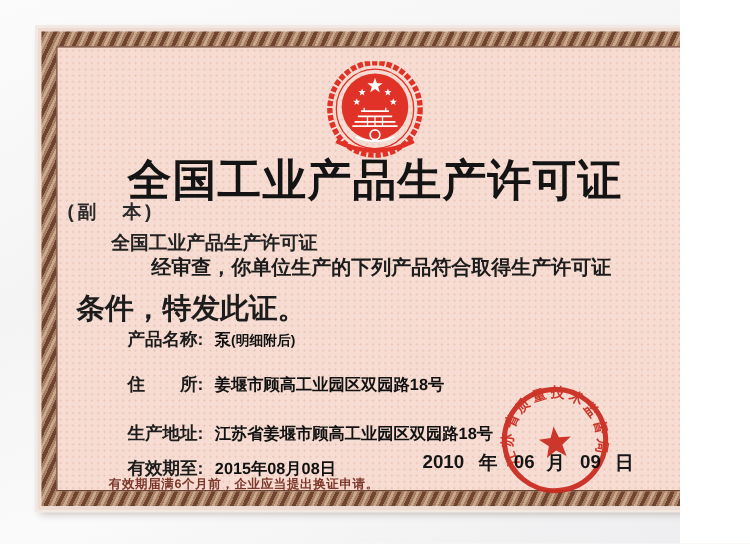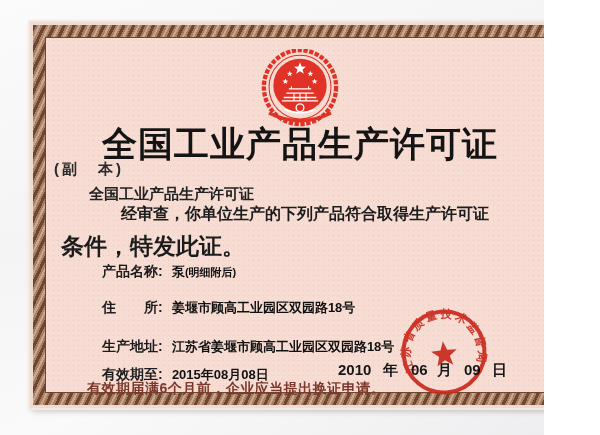--- a/index.html
+++ b/index.html
@@ -35,21 +35,21 @@
   .frow{left:102px; font-size:14px; font-weight:700; color:#1c1c1c;}
   .frow .lbl{display:inline-block; width:66px; color:#1c1c1c;}
   .frow .val{font-size:13px; color:#111;}
   .frow .note{font-size:11px;}
   .r0{top:263px}.r1{top:299px}.r2{top:338px}.r3{top:344px}.r4{top:366px}
   .date{top:361px; font-size:15px; font-weight:700; color:#161616;}
   .d-year{left:338px}.d-yu{left:383px}.d-month{left:411px}.d-mu{left:437px}
   .d-day{left:464px}.d-du{left:492px}
   .seal{left:399px; top:307px; width:90px; height:90px;
     transform:rotate(-6deg); opacity:.93; mix-blend-mode:multiply;}
-  .footnote{left:87px; top:380px; font-size:14px; font-weight:700;
+  .footnote{left:87px; top:380px; font-size:10px; font-weight:700;
     color:#7c372b; letter-spacing:.5px;}
 </style>
 </head>
 <body>
 
 <div class="page">
 
   <div class="cert">
     <div class="cert-inner"></div>
   </div>

